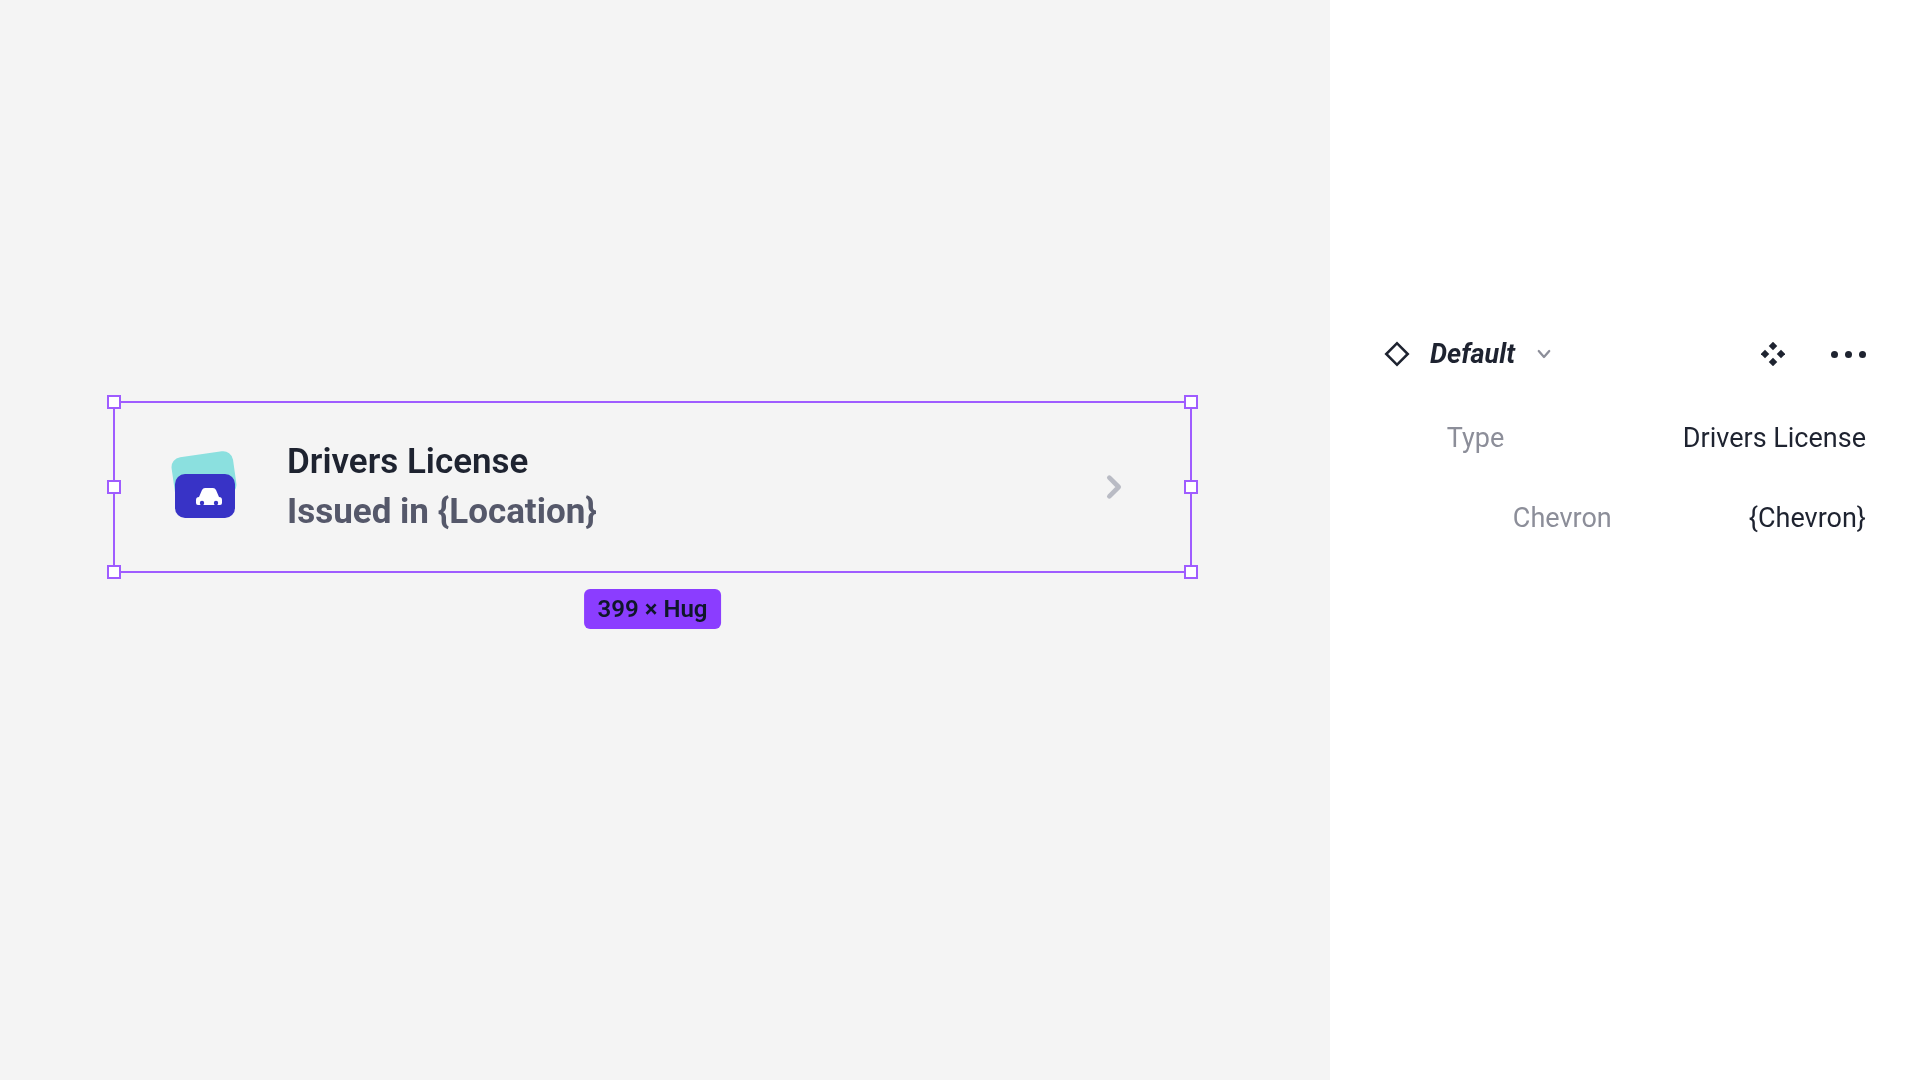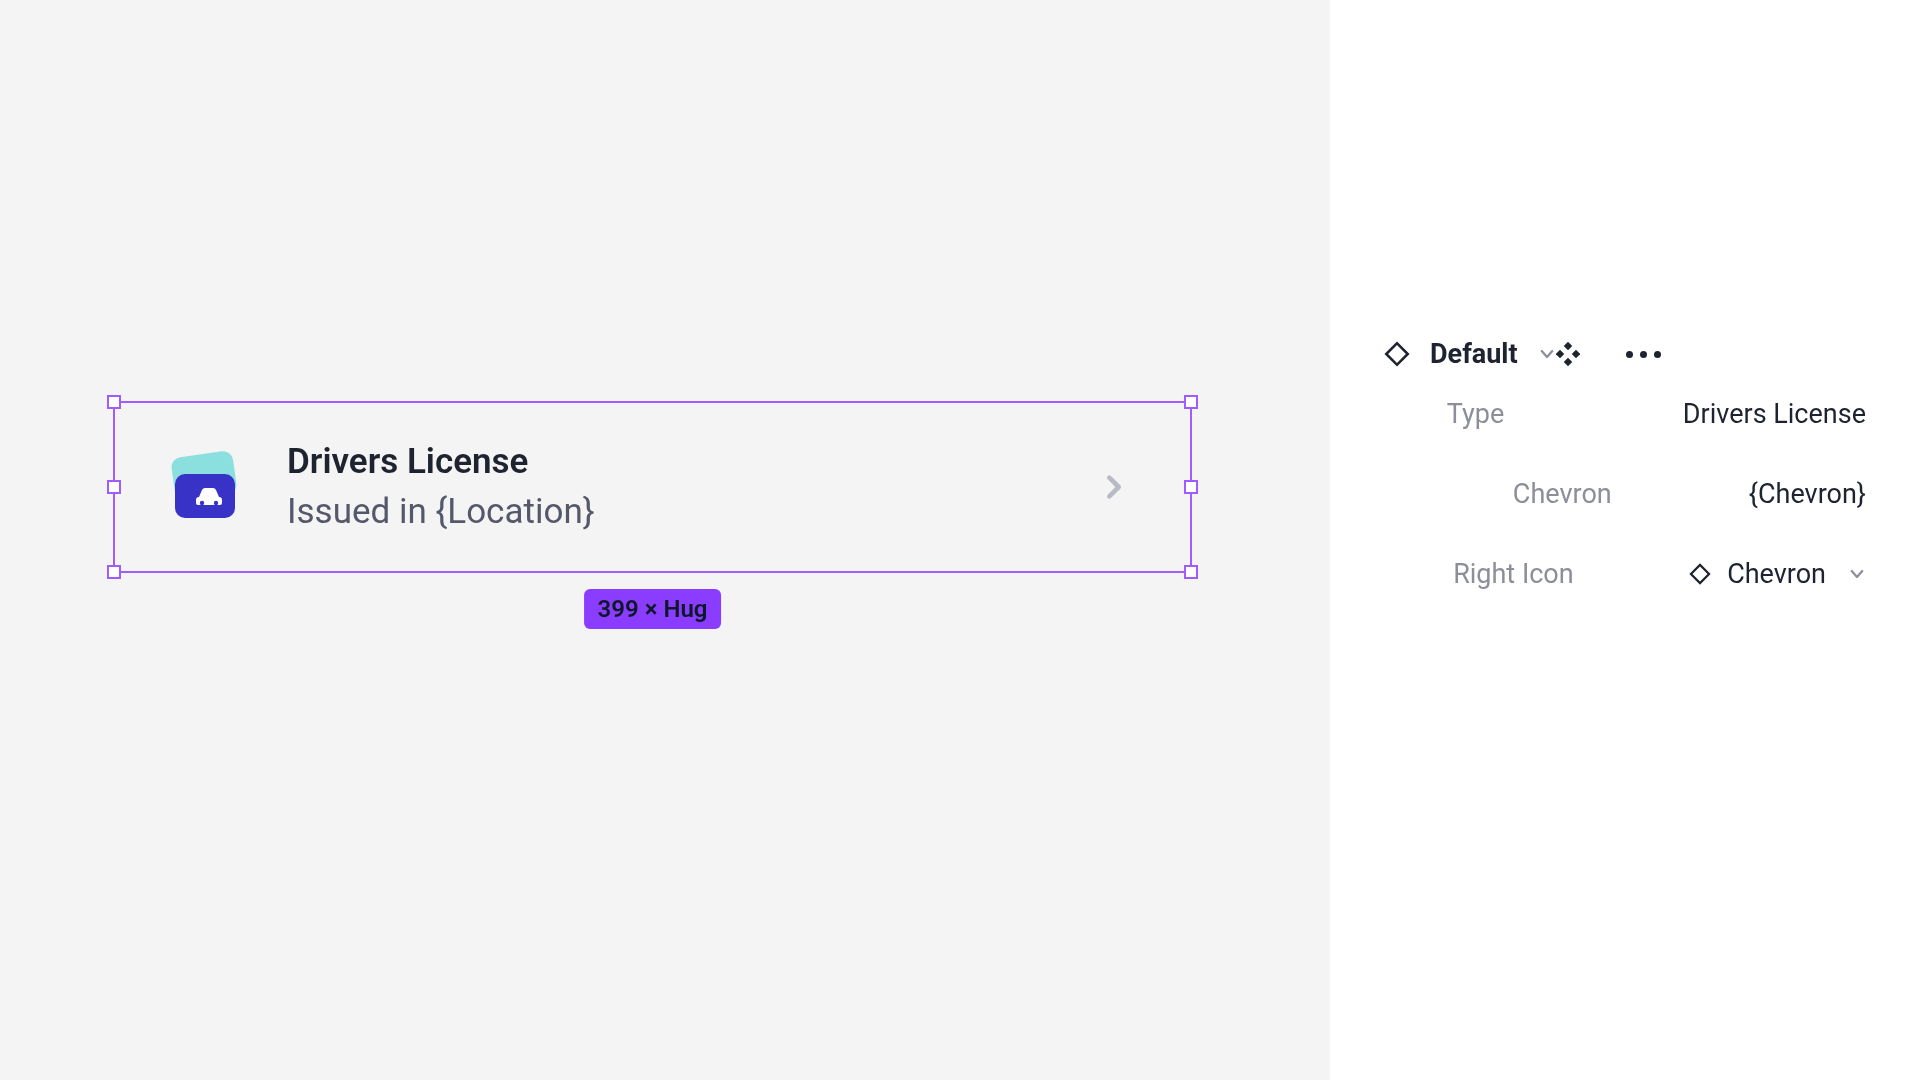--- a/index.html
+++ b/index.html
@@ -55,21 +55,21 @@
   .card-title {
     font-size: 35px;
     font-weight: 600;
     color: #1e2330;
     line-height: 1.2;
     margin-bottom: 8px;
   }
   .card-sub {
     font-size: 35px;
     color: #55586a;
-    font-weight: 400;
+    font-weight: 700;
     line-height: 1.2;
   }
 
   .chevron-right {
     width: 28px;
     height: 28px;
     flex-shrink: 0;
     margin-right: 12px;
   }
 
@@ -86,21 +86,23 @@
     border-radius: 6px;
     white-space: nowrap;
   }
 
   
   .insp-section { padding-top: 268px; }
 
   .variant-row {
     display: flex;
     align-items: center;
-    margin-bottom: 28px;
+    justify-content: space-between;
+    margin-bottom: 52px;
+    font-style: italic;
   }
   .variant-left { display: flex; align-items: center; gap: 20px; }
   .diamond-icon { width: 26px; height: 26px; }
   .variant-name { font-size: 27px; font-weight: 700; color: #1e2330; }
   .chevron-down-sm { width: 18px; height: 18px; }
   .variant-right { display: flex; align-items: center; gap: 46px; }
   .component-icon { width: 24px; height: 24px; }
   .dots { display: flex; gap: 7px; }
   .dots span { width: 7px; height: 7px; border-radius: 50%; background: #1e2330; }
 
@@ -211,27 +213,15 @@
       <div class="prop-label">Type</div>
       <div class="prop-value">Drivers License</div>
     </div>
 
     <div class="prop-row">
       <div class="prop-label">Chevron</div>
       <div class="prop-value">{Chevron}</div>
     </div>
 
 
-    <div class="prop-row">
-      <div class="prop-label">Right Icon</div>
-      <div class="prop-value-row">
-        <svg class="diamond-icon" style="width:22px;height:22px" viewBox="0 0 24 24">
-          <rect x="5" y="5" width="14" height="14" transform="rotate(45 12 12)" fill="none" stroke="#1e2330" stroke-width="2.4"></rect>
-        </svg>
-        <span class="prop-value">Chevron</span>
-        <svg class="chevron-down-val" viewBox="0 0 24 24">
-          <path d="M5 8 L12 16 L19 8" stroke="#8c8e99" stroke-width="3" fill="none" stroke-linecap="round" stroke-linejoin="round"></path>
-        </svg>
-      </div>
-    </div>
 
   </div>
 </div>
 
 </body></html>

